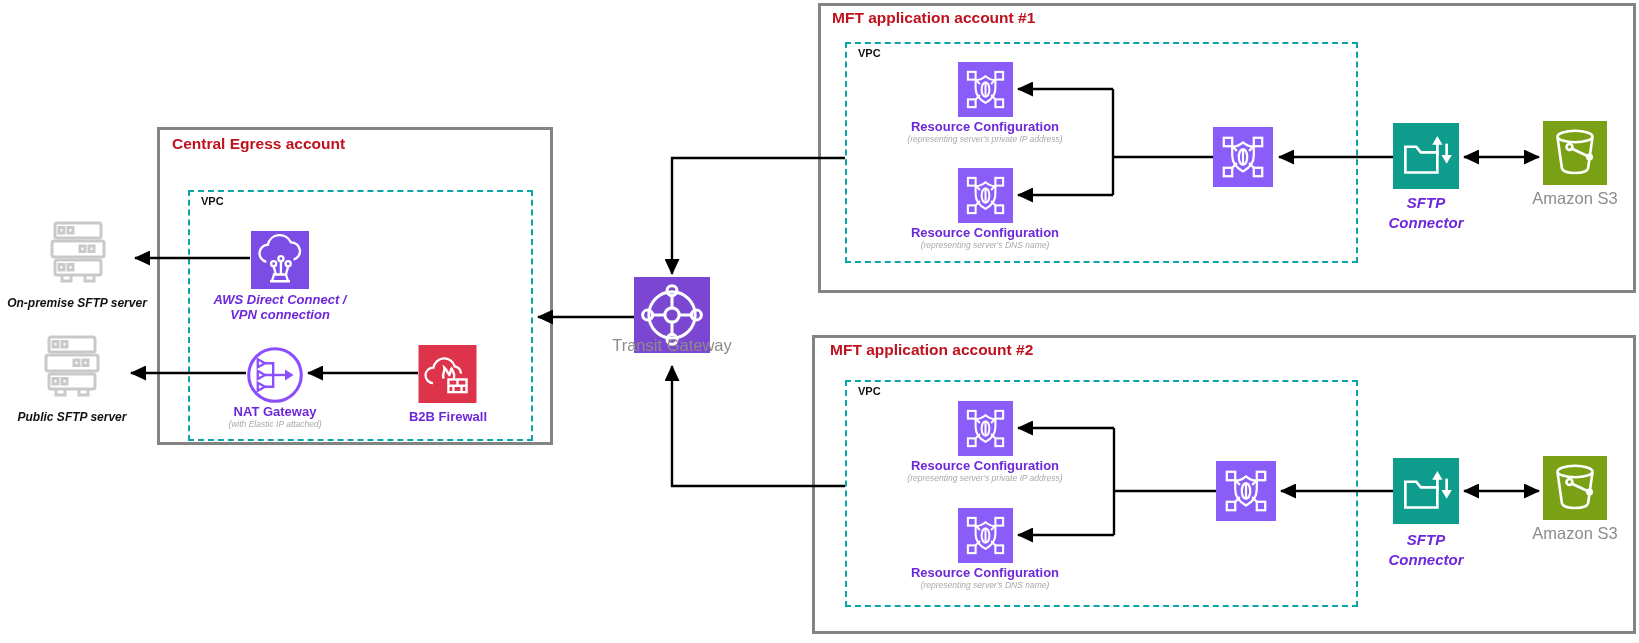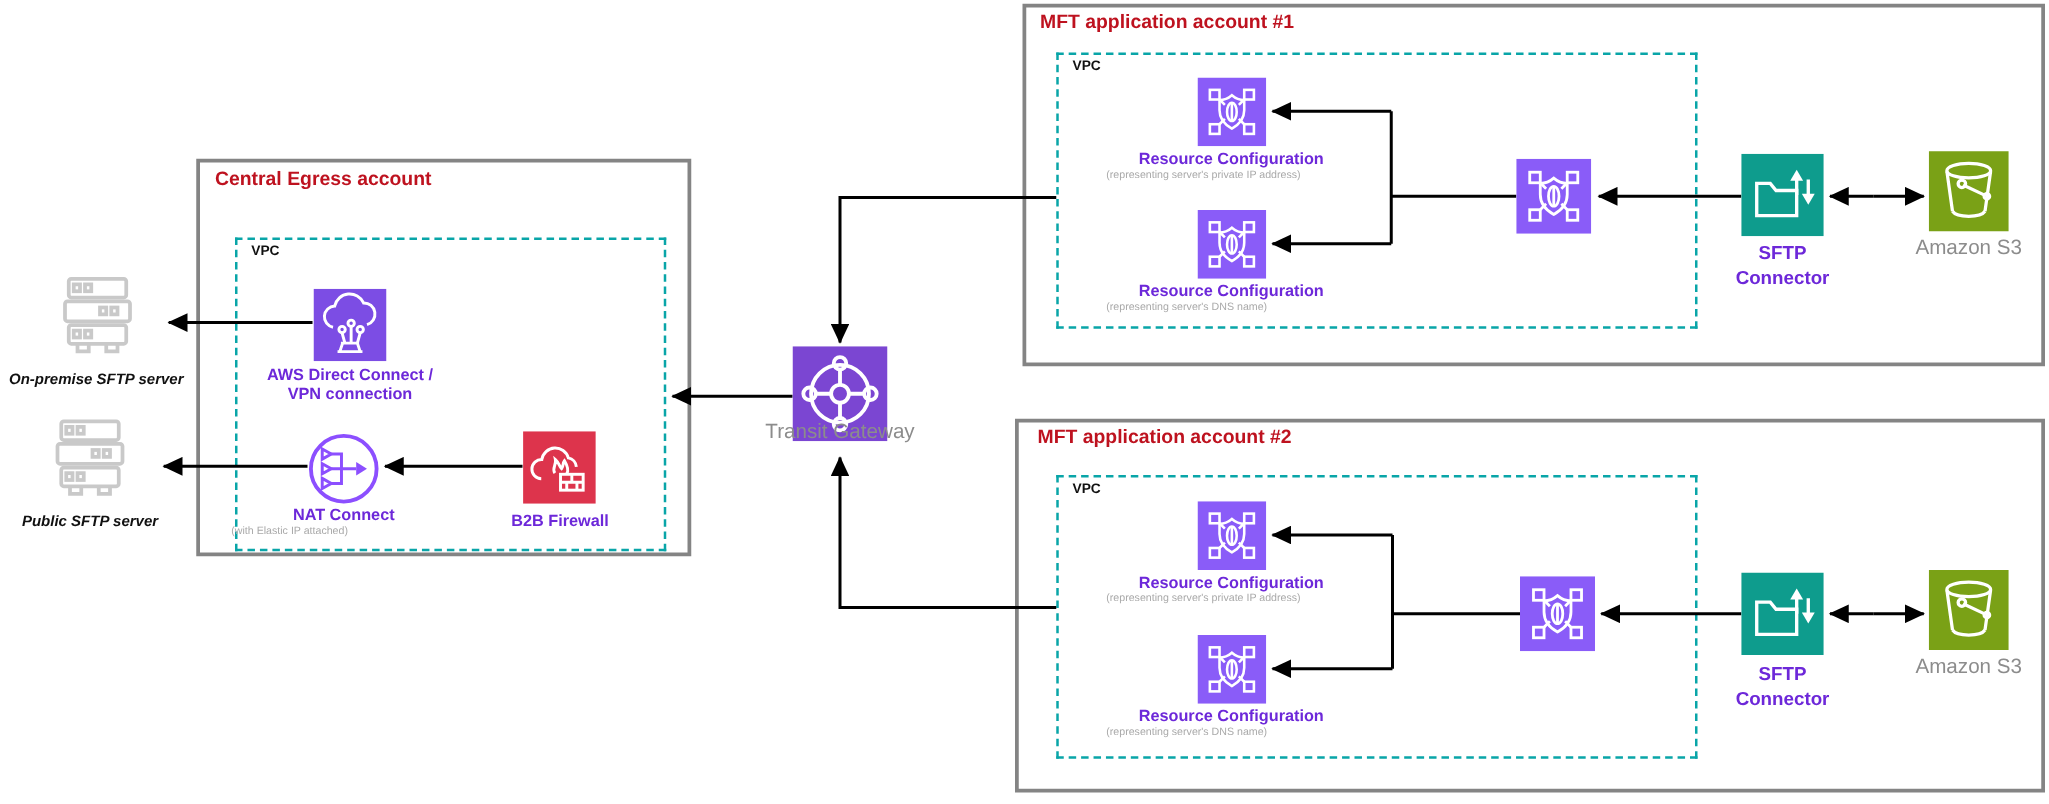--- a/index.html
+++ b/index.html
@@ -5,24 +5,24 @@
   html,body{margin:0;padding:0;background:#fff;}
   body{font-family:"Liberation Sans","DejaVu Sans",sans-serif;}
   .canvas{position:relative;width:1639px;height:643px;overflow:hidden;background:#fff;}
   .wires{position:absolute;left:0;top:0;z-index:3;pointer-events:none;}
   .box{position:absolute;border:3px solid #848484;background:transparent;z-index:1;}
   .vpc{position:absolute;border:2px dashed #09A5A8;z-index:2;}
   .acct-title{position:absolute;font-size:15.5px;font-weight:bold;color:#BE121F;white-space:nowrap;z-index:4;}
   .vpc-label{position:absolute;font-size:11px;font-weight:bold;color:#111;z-index:4;}
   .icon{position:absolute;z-index:4;display:block;}
   .lbl{position:absolute;z-index:4;text-align:center;font-size:13px;font-weight:bold;color:#6d28d9;line-height:15px;}
-  .sub{position:absolute;z-index:4;font-size:8.5px;font-weight:normal;color:#A9A9A9;line-height:10px;}
+  .sub{position:absolute;z-index:4;text-align:center;font-size:8.5px;font-weight:normal;color:#A9A9A9;line-height:10px;font-style:italic;}
   .glbl{position:absolute;z-index:4;text-align:center;font-size:16.5px;font-weight:400;color:#8C8C8C;white-space:nowrap;}
   .ext-lbl{position:absolute;z-index:4;text-align:center;font-size:12px;font-weight:bold;font-style:italic;color:#111;white-space:nowrap;}
-  .two-line{white-space:pre-line;}
+  .two-line{white-space:pre-line;font-style:italic;}
   svg{display:block;}
 </style>
 </head>
 <body>
 
 <div class="canvas">
 
   <svg class="wires" width="1639" height="643" viewBox="0 0 1639 643">
     <defs>
       <marker id="ah" markerUnits="userSpaceOnUse" markerWidth="17" markerHeight="15" refX="15" refY="7.5" orient="auto">
@@ -106,21 +106,21 @@
 
   <svg class="icon" style="left:246px;top:346px" width="58" height="58" viewBox="0 0 64 64">
     <circle cx="32" cy="32" r="29" fill="#fff" stroke="#8C4FFF" stroke-width="3.4"></circle>
     <g fill="none" stroke="#8C4FFF" stroke-width="2.6">
       <path d="M13,14.5 v9 l8,-4.5 z M13,27.5 v9 l8,-4.5 z M13,40.5 v9 l8,-4.5 z"></path>
       <path d="M21,19 H30 V32 M21,45 H30 V32 M21,32 H30"></path>
       <path d="M30,32 H43"></path>
     </g>
     <path d="M43,26 L52.5,32 L43,38 Z" fill="#8C4FFF"></path>
   </svg>
-  <div class="lbl" style="left:185px;top:404px;width:180px">NAT Connect</div>
+  <div class="lbl" style="left:185px;top:404px;width:180px">NAT Gateway</div>
   <div class="sub" style="left:185px;top:419px;width:180px">(with Elastic IP attached)</div>
 
   <svg class="icon" style="left:418px;top:345px" width="59" height="58" viewBox="0 0 64 64">
     <rect width="64" height="64" fill="#DD344C"></rect>
     <g fill="none" stroke="#fff" stroke-width="2.6">
       <path d="M16,42 a8.5,8.5 0 0 1 0.5,-17 a12,12 0 0 1 23.4,-1.5 A9,9 0 0 1 47,31.5"></path>
       <path d="M28,37 c-3,-4 1.5,-7 0.5,-12 c3.5,3 3,5.5 5.5,8 c2,-2.5 0.5,-4.5 2.5,-7 c3,5 4,8.5 2,11.5"></path>
       <rect x="33" y="38" width="20" height="14"></rect>
       <path d="M33,45 H53 M43,38 V45 M38.5,45 V52 M47.5,45 V52"></path>
     </g>

